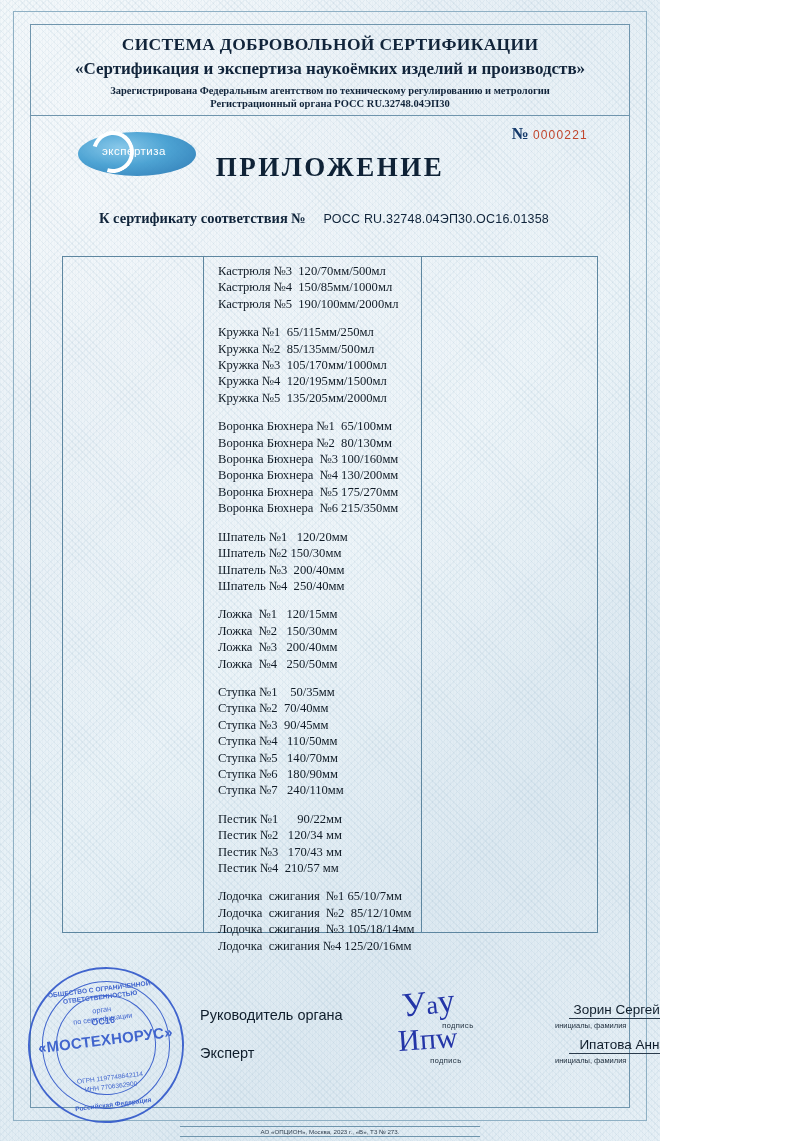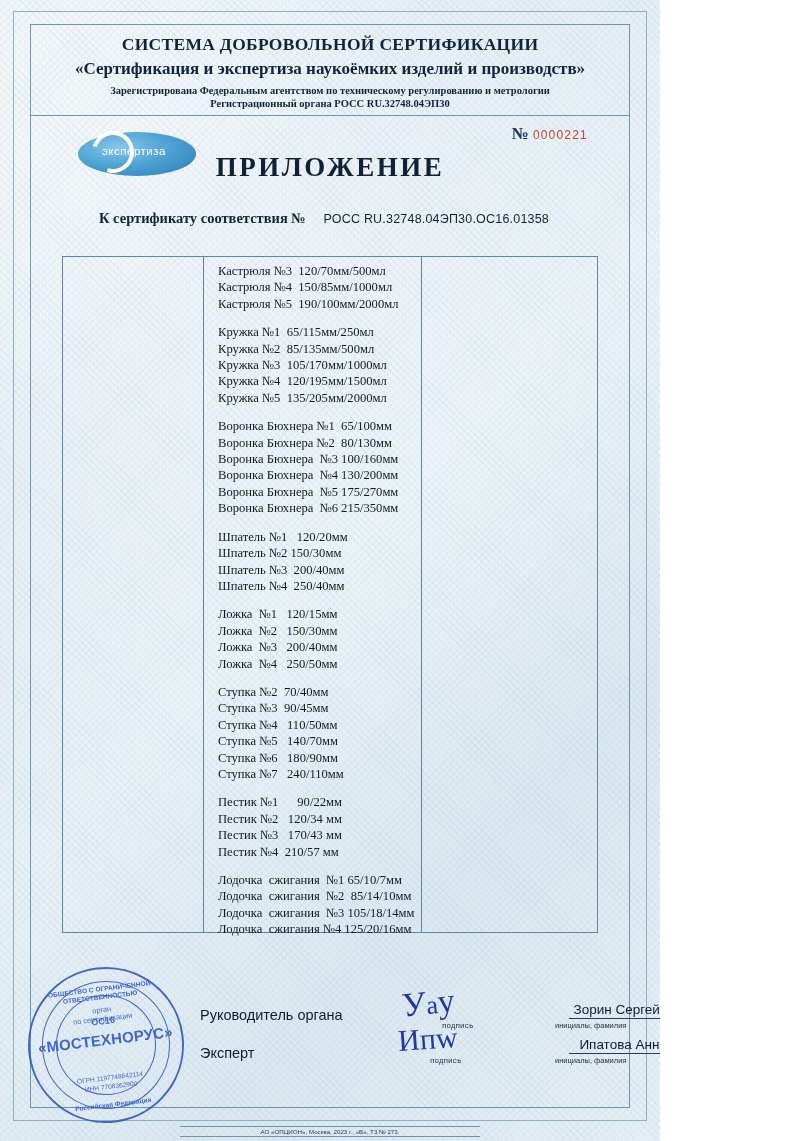--- a/index.html
+++ b/index.html
@@ -397,36 +397,37 @@
           <div class="item">Шпатель №3  200/40мм</div>
           <div class="item">Шпатель №4  250/40мм</div>
           <div class="grp-gap"></div>
 
           <div class="item">Ложка  №1   120/15мм</div>
           <div class="item">Ложка  №2   150/30мм</div>
           <div class="item">Ложка  №3   200/40мм</div>
           <div class="item">Ложка  №4   250/50мм</div>
           <div class="grp-gap"></div>
 
+          <div class="item">Ступка №1    50/35мм</div>
           <div class="item">Ступка №2  70/40мм</div>
           <div class="item">Ступка №3  90/45мм</div>
           <div class="item">Ступка №4   110/50мм</div>
           <div class="item">Ступка №5   140/70мм</div>
           <div class="item">Ступка №6   180/90мм</div>
           <div class="item">Ступка №7   240/110мм</div>
           <div class="grp-gap"></div>
 
           <div class="item">Пестик №1      90/22мм</div>
           <div class="item">Пестик №2   120/34 мм</div>
           <div class="item">Пестик №3   170/43 мм</div>
           <div class="item">Пестик №4  210/57 мм</div>
           <div class="grp-gap"></div>
 
           <div class="item">Лодочка  сжигания  №1 65/10/7мм</div>
-          <div class="item">Лодочка  сжигания  №2  85/14/10мм</div>
+          <div class="item">Лодочка  сжигания  №2  85/12/10мм</div>
           <div class="item">Лодочка  сжигания  №3 105/18/14мм</div>
           <div class="item">Лодочка  сжигания №4 125/20/16мм</div>
 
         </div>
       </div>
       <div class="col-right"></div>
     </div>
 
     <div class="sig-area">
 

